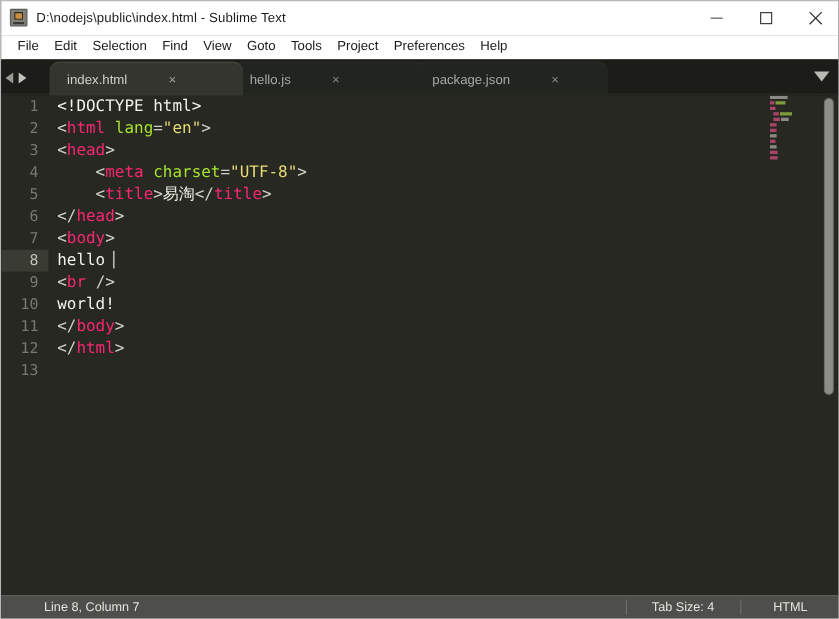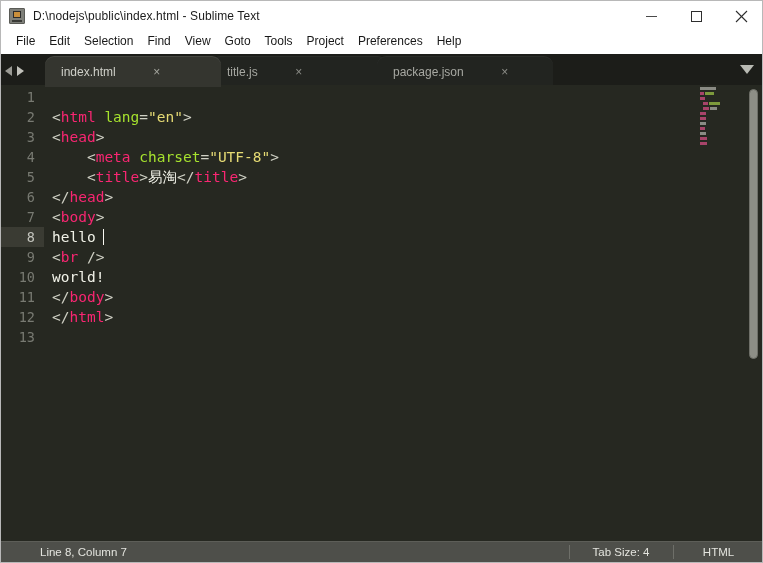--- a/index.html
+++ b/index.html
@@ -374,34 +374,34 @@
     <div class="tab-nav">
       <div class="tri tri-l"></div>
       <div class="tri tri-r"></div>
     </div>
     <div class="tabs" id="tabs">
         <div class="tab active" style="width: 160px;">
           <span class="tab-label">index.html</span>
           <span class="tab-close">×</span>
         </div>
         <div class="tab" style="width: 160px;">
-          <span class="tab-label">title.js</span>
+          <span class="tab-label">hello.js</span>
           <span class="tab-close">×</span>
         </div>
         <div class="tab" style="width: 160px;">
           <span class="tab-label">package.json</span>
           <span class="tab-close">×</span>
         </div>
       </div>
     <div class="tab-dropdown"></div>
   </div>
 
   <div class="editor">
     <div class="code-area" id="code-area">
-        <div class="line"><div class="num">1</div></div>
+        <div class="line"><div class="num">1</div><div class="src"><span class="t-doct">&lt;!DOCTYPE html&gt;</span></div></div>
         <div class="line"><div class="num">2</div><div class="src"><span class="t-punc">&lt;</span><span class="t-tag">html</span><span class="t-punc"> </span><span class="t-attr">lang</span><span class="t-punc">=</span><span class="t-str">"en"</span><span class="t-punc">&gt;</span></div></div>
         <div class="line"><div class="num">3</div><div class="src"><span class="t-punc">&lt;</span><span class="t-tag">head</span><span class="t-punc">&gt;</span></div></div>
         <div class="line"><div class="num">4</div><div class="src"><span class="t-punc">    </span><span class="t-punc">&lt;</span><span class="t-tag">meta</span><span class="t-punc"> </span><span class="t-attr">charset</span><span class="t-punc">=</span><span class="t-str">"UTF-8"</span><span class="t-punc">&gt;</span></div></div>
         <div class="line"><div class="num">5</div><div class="src"><span class="t-punc">    </span><span class="t-punc">&lt;</span><span class="t-tag">title</span><span class="t-punc">&gt;</span><span class="t-text">易淘</span><span class="t-punc">&lt;/</span><span class="t-tag">title</span><span class="t-punc">&gt;</span></div></div>
         <div class="line"><div class="num">6</div><div class="src"><span class="t-punc">&lt;/</span><span class="t-tag">head</span><span class="t-punc">&gt;</span></div></div>
         <div class="line"><div class="num">7</div><div class="src"><span class="t-punc">&lt;</span><span class="t-tag">body</span><span class="t-punc">&gt;</span></div></div>
         <div class="line active"><div class="hl"></div><div class="num">8</div><div class="src"><span class="t-text">hello </span><span class="cursor"></span></div></div>
         <div class="line"><div class="num">9</div><div class="src"><span class="t-punc">&lt;</span><span class="t-tag">br</span><span class="t-punc"> /&gt;</span></div></div>
         <div class="line"><div class="num">10</div><div class="src"><span class="t-text">world!</span></div></div>
         <div class="line"><div class="num">11</div><div class="src"><span class="t-punc">&lt;/</span><span class="t-tag">body</span><span class="t-punc">&gt;</span></div></div>

